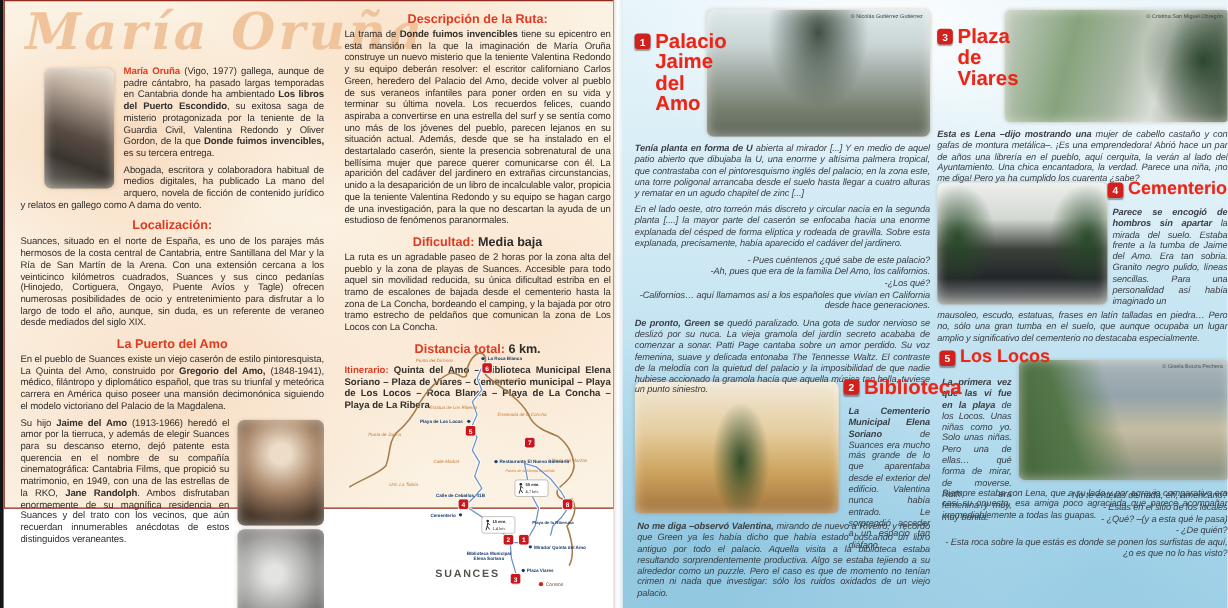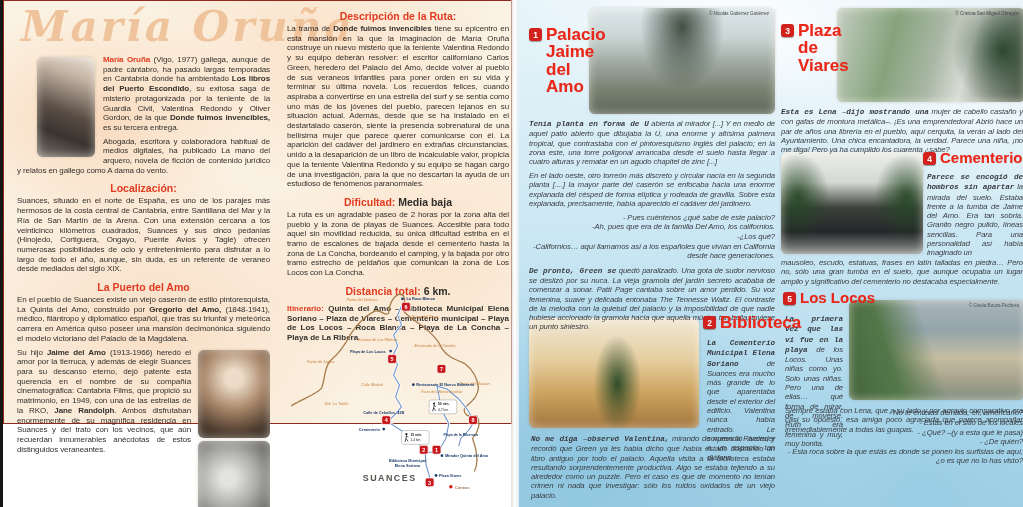--- a/index.html
+++ b/index.html
@@ -61,21 +61,21 @@
     color:#fff;font-size:8.5px;font-weight:bold;display:flex;align-items:center;justify-content:center;
     box-shadow:0 1px 1px rgba(0,0,0,.35);}
   .sec-title{margin:0;color:#ea2618;font-weight:bold;line-height:1.02;
     text-shadow:0 0 1px rgba(234,38,24,.25);}
   .t-big{font-size:17px;}
   .t-mid{font-size:15px;}
   .rp-box{position:absolute;z-index:2;}
   .it{font-size:7.7px;line-height:9.3px;font-style:italic;color:#3a3d43;
       margin:0 0 4.5px 0;text-align:justify;letter-spacing:-.1px;}
   .dlg{margin:0 0 .5px 0;text-align:right;}
-  .iti{font-weight:bold;font-family:Liberation Mono, monospace;}
+  .iti{font-weight:bold;}
   .credit{position:absolute;top:3px;right:6px;font-size:4.6px;font-style:normal;color:#4e5358;z-index:4;}
   .credit-dark{color:#3f444a;}
   
   .ph-palacio{position:absolute;left:70px;top:8px;width:186px;height:106px;
     background:
       radial-gradient(60px 90px at 50% 18%,rgba(30,45,30,.8),rgba(30,45,30,0) 70%),
       linear-gradient(180deg,#dde8eb 0%,#c9d4d4 28%,#9aa49c 55%,#77806f 78%,#5d665c 100%);}
   .ph-biblio{position:absolute;left:10px;top:318px;width:170px;height:110px;
     background:
       radial-gradient(34px 70px at 52% 60%,rgba(20,60,30,.85),rgba(20,60,30,0) 70%),

